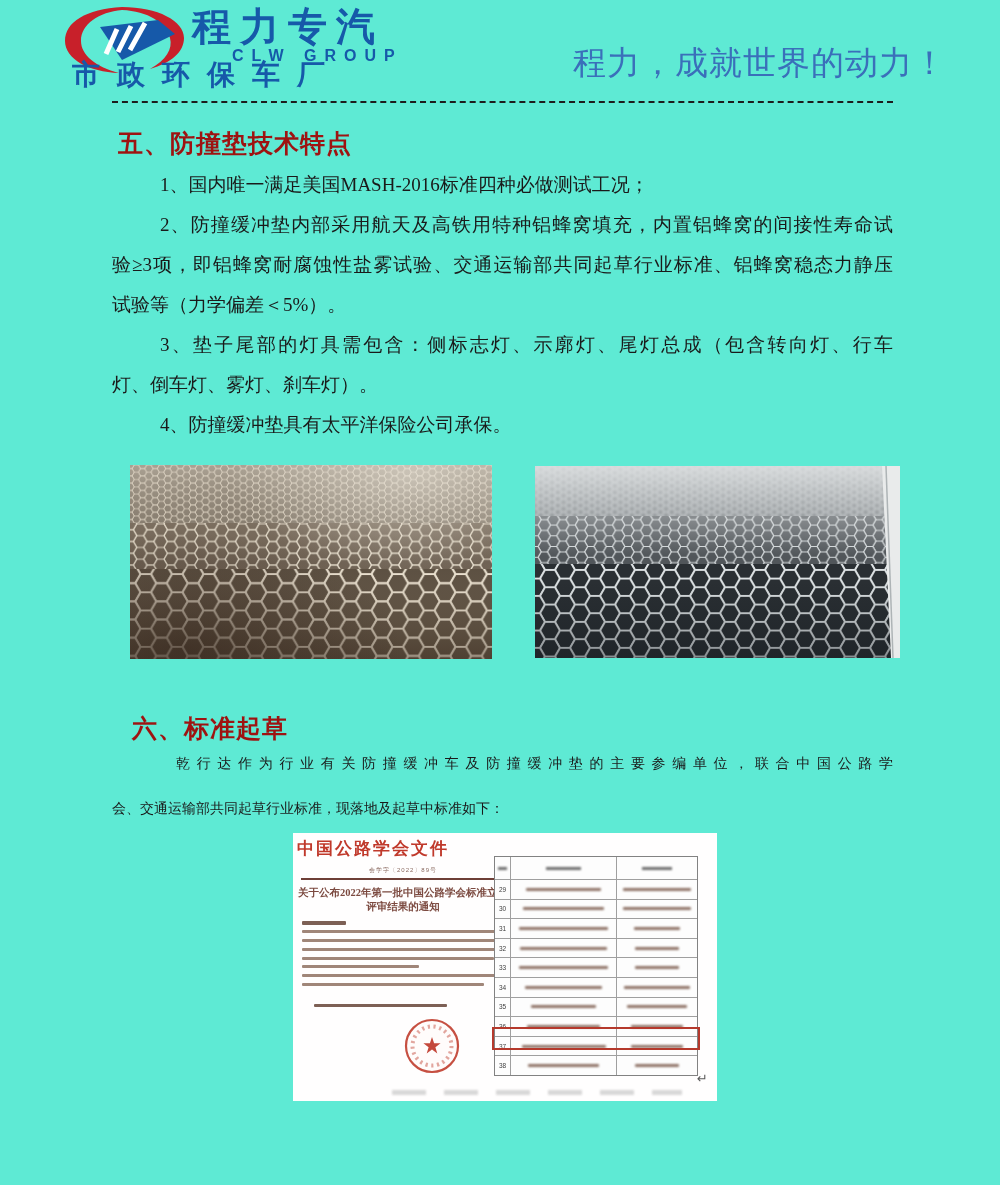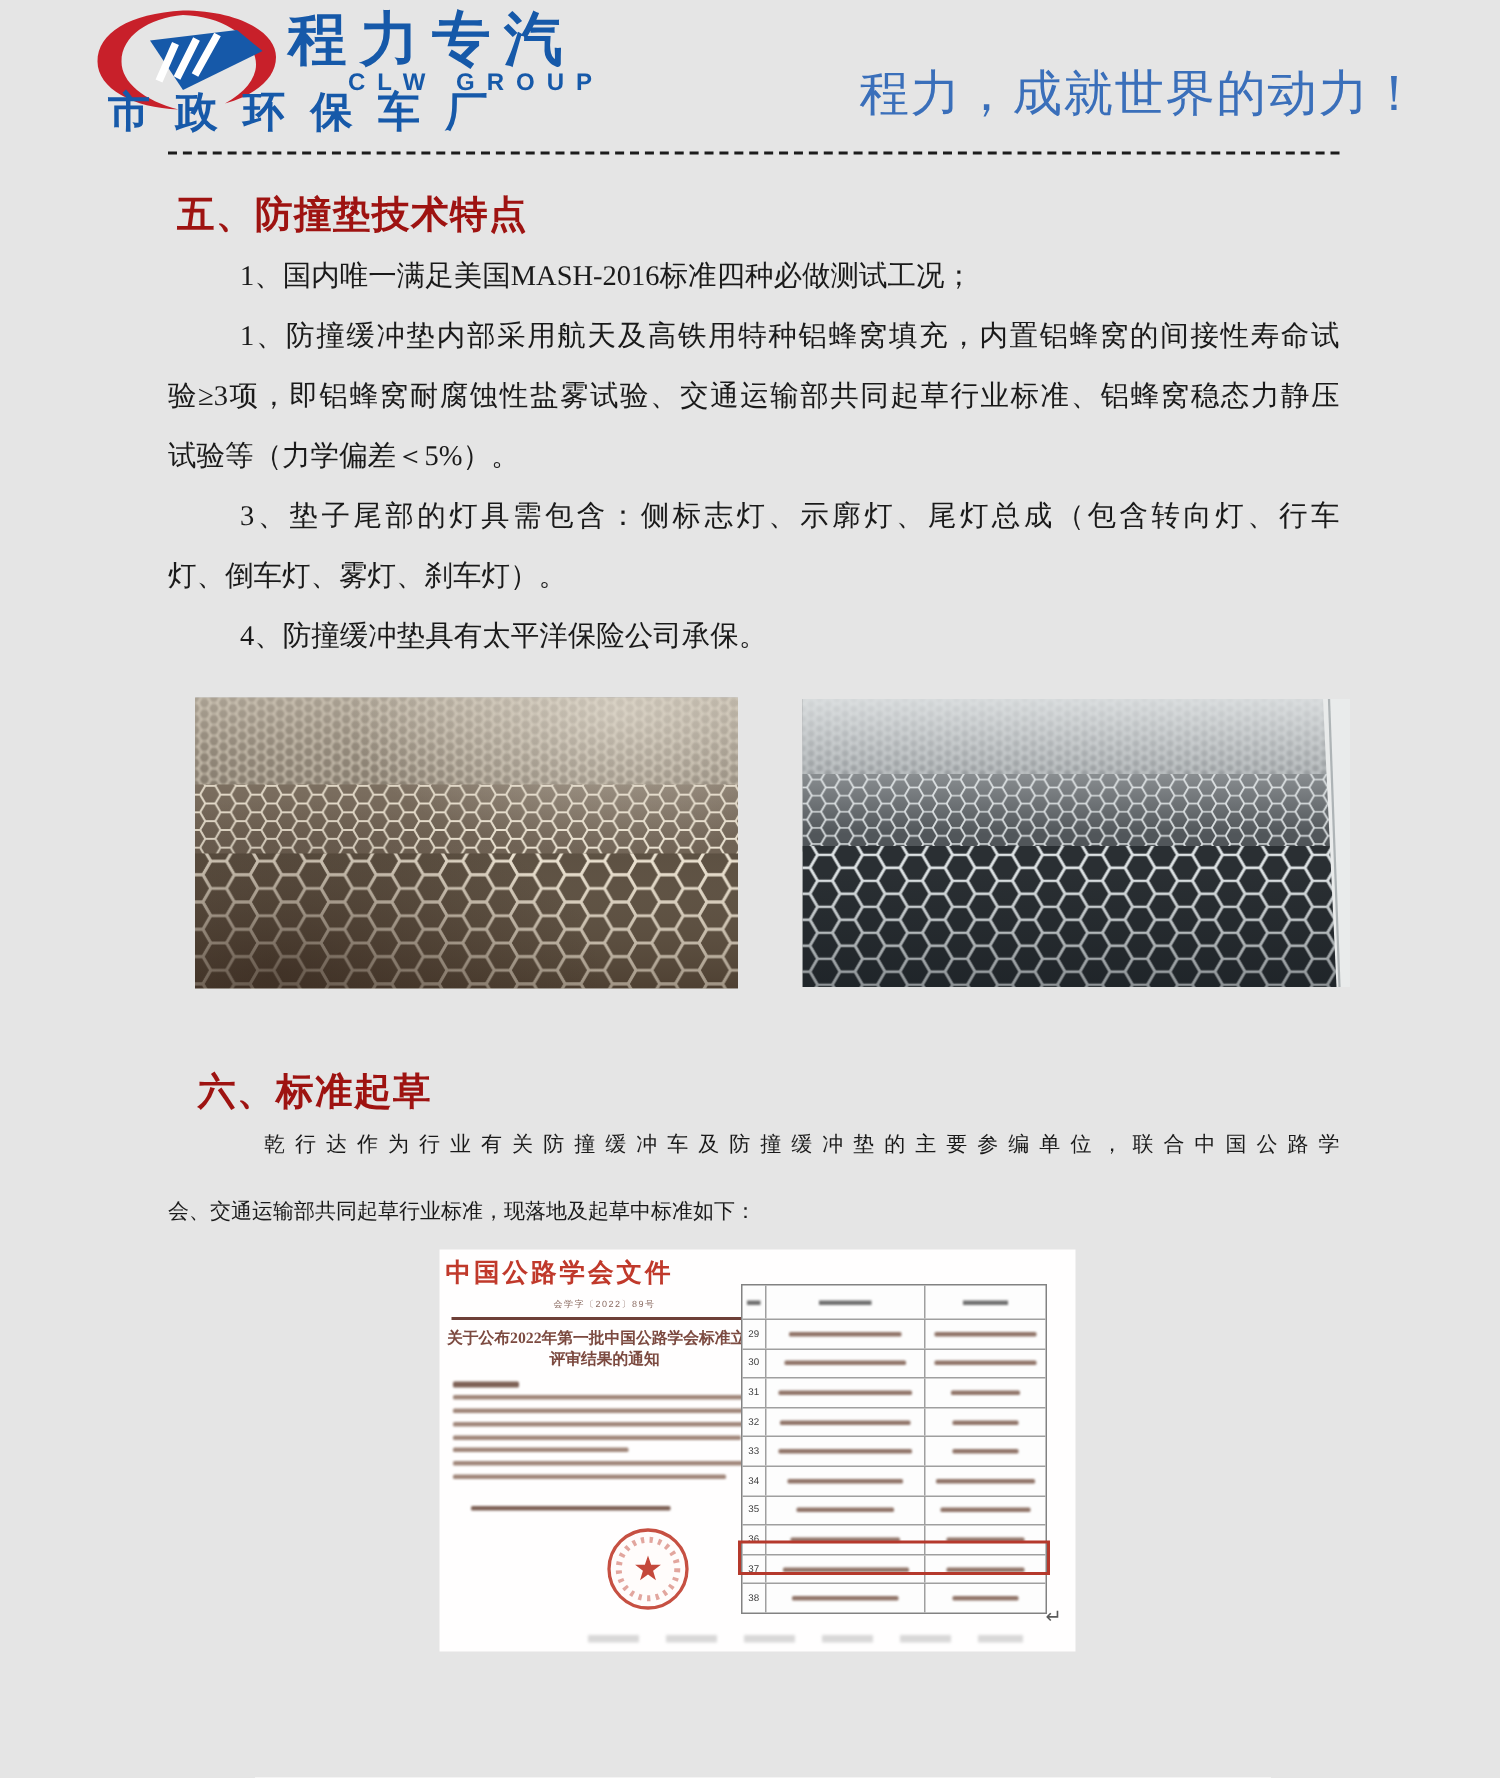--- a/index.html
+++ b/index.html
@@ -1,16 +1,16 @@
 <!DOCTYPE html>
 <html><head>
 <meta charset="utf-8">
 <style>
   html,body{margin:0;padding:0;background:#ffffff;}
-  .page{position:relative;width:1000px;height:1185px;background:#e5e5e5;overflow:hidden;
+  .page{position:relative;width:1000px;height:1185px;background:#5eead4;overflow:hidden;
         font-family:"Liberation Serif","DejaVu Serif",serif;color:#1a1a1a;}
   .abs{position:absolute;}
 
   
   .brand-cn{left:192px;top:6px;font:bold 39px/1.1 "Liberation Sans","DejaVu Sans",sans-serif;
             color:#1659a9;letter-spacing:9px;white-space:nowrap;}
   .brand-en{left:196px;top:48px;font:bold 16px/1 "Liberation Sans",sans-serif;
             color:#1659a9;letter-spacing:8px;white-space:nowrap;margin-left:36px;}
   .division{left:72px;top:60px;font:bold 28px/1.1 "Liberation Sans",sans-serif;
             color:#1659a9;letter-spacing:17px;white-space:nowrap;}
@@ -93,21 +93,21 @@
   <div class="abs brand-cn">程力专汽</div>
   <div class="abs brand-en">CLW GROUP</div>
   <div class="abs division">市政环保车厂</div>
   <div class="abs slogan">程力，成就世界的动力！</div>
   <div class="abs hdr-divider"></div>
 
   <div class="abs sec-title t5">五、防撞垫技术特点</div>
 
   <div class="abs s5-body">
     <div class="line indent">1、国内唯一满足美国MASH-2016标准四种必做测试工况；</div>
-    <div class="line indent stretch">1、防撞缓冲垫内部采用航天及高铁用特种铝蜂窝填充，内置铝蜂窝的间接性寿命试</div>
+    <div class="line indent stretch">2、防撞缓冲垫内部采用航天及高铁用特种铝蜂窝填充，内置铝蜂窝的间接性寿命试</div>
     <div class="line stretch">验≥3项，即铝蜂窝耐腐蚀性盐雾试验、交通运输部共同起草行业标准、铝蜂窝稳态力静压</div>
     <div class="line">试验等（力学偏差＜5%）。</div>
     <div class="line indent stretch">3、垫子尾部的灯具需包含：侧标志灯、示廓灯、尾灯总成（包含转向灯、行车</div>
     <div class="line">灯、倒车灯、雾灯、刹车灯）。</div>
     <div class="line indent">4、防撞缓冲垫具有太平洋保险公司承保。</div>
   </div>
 
   <div class="abs photo ph-l">
     <svg width="362" height="194" viewBox="0 0 362 194" xmlns="http://www.w3.org/2000/svg" xmlns:xlink="http://www.w3.org/1999/xlink">
       <defs>

